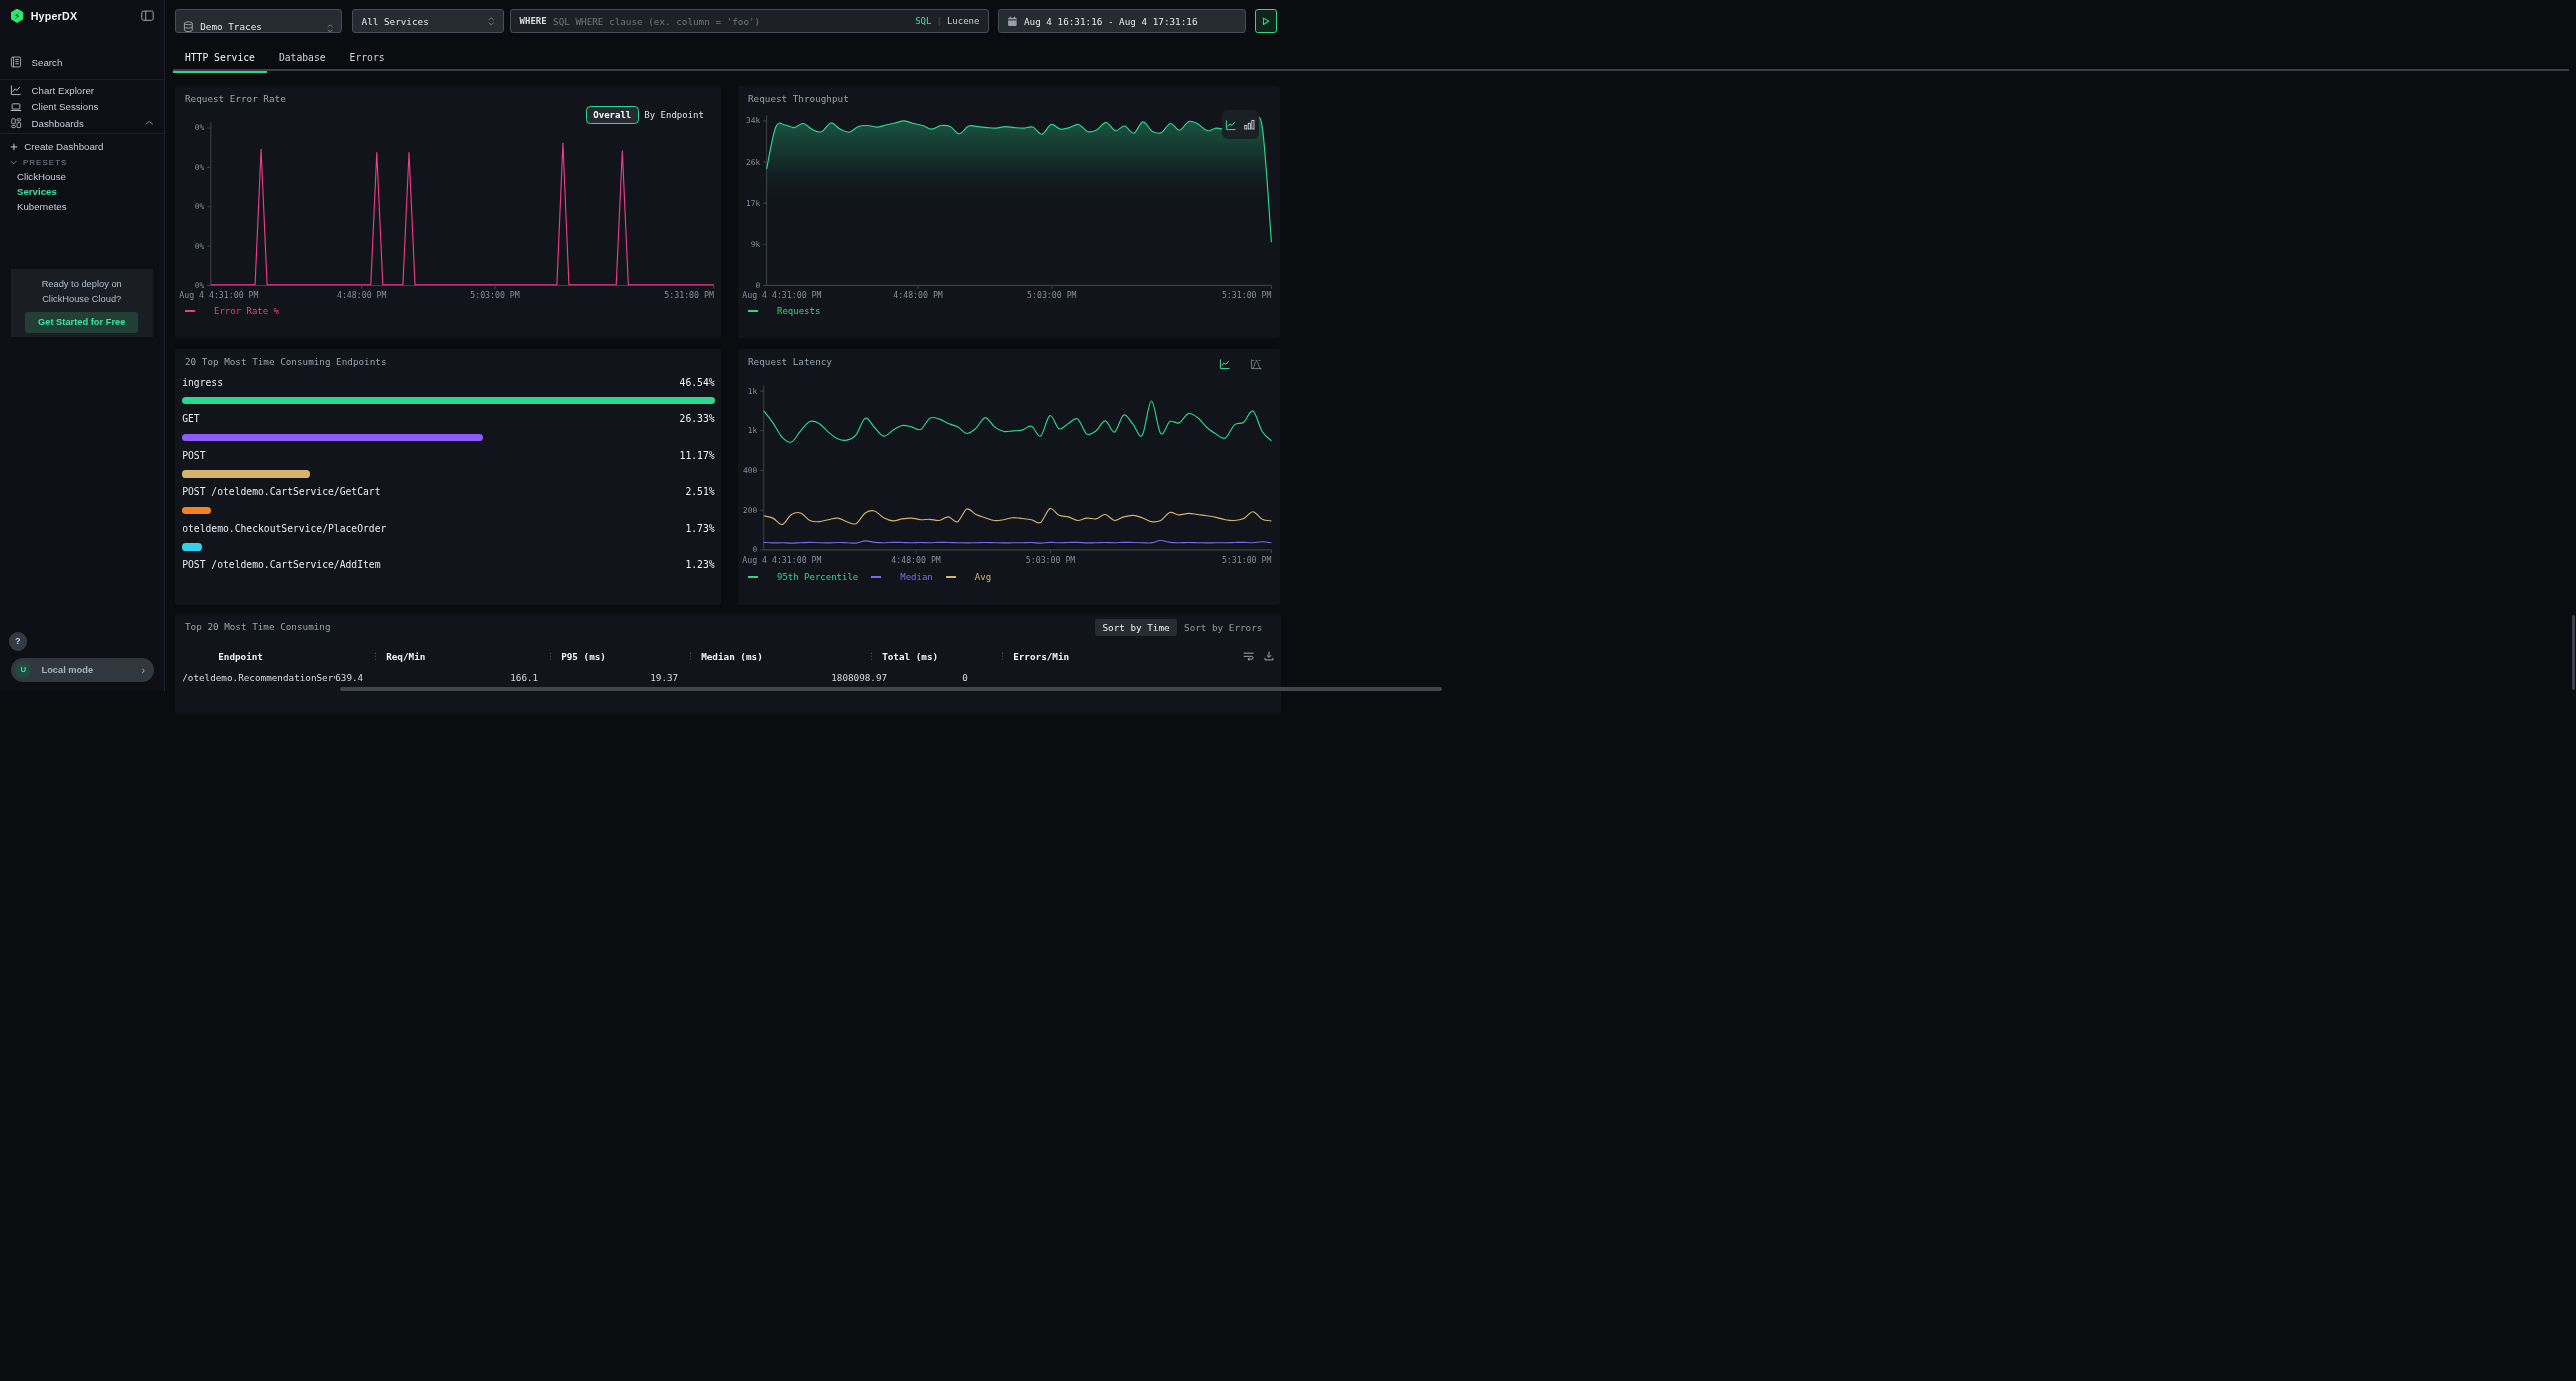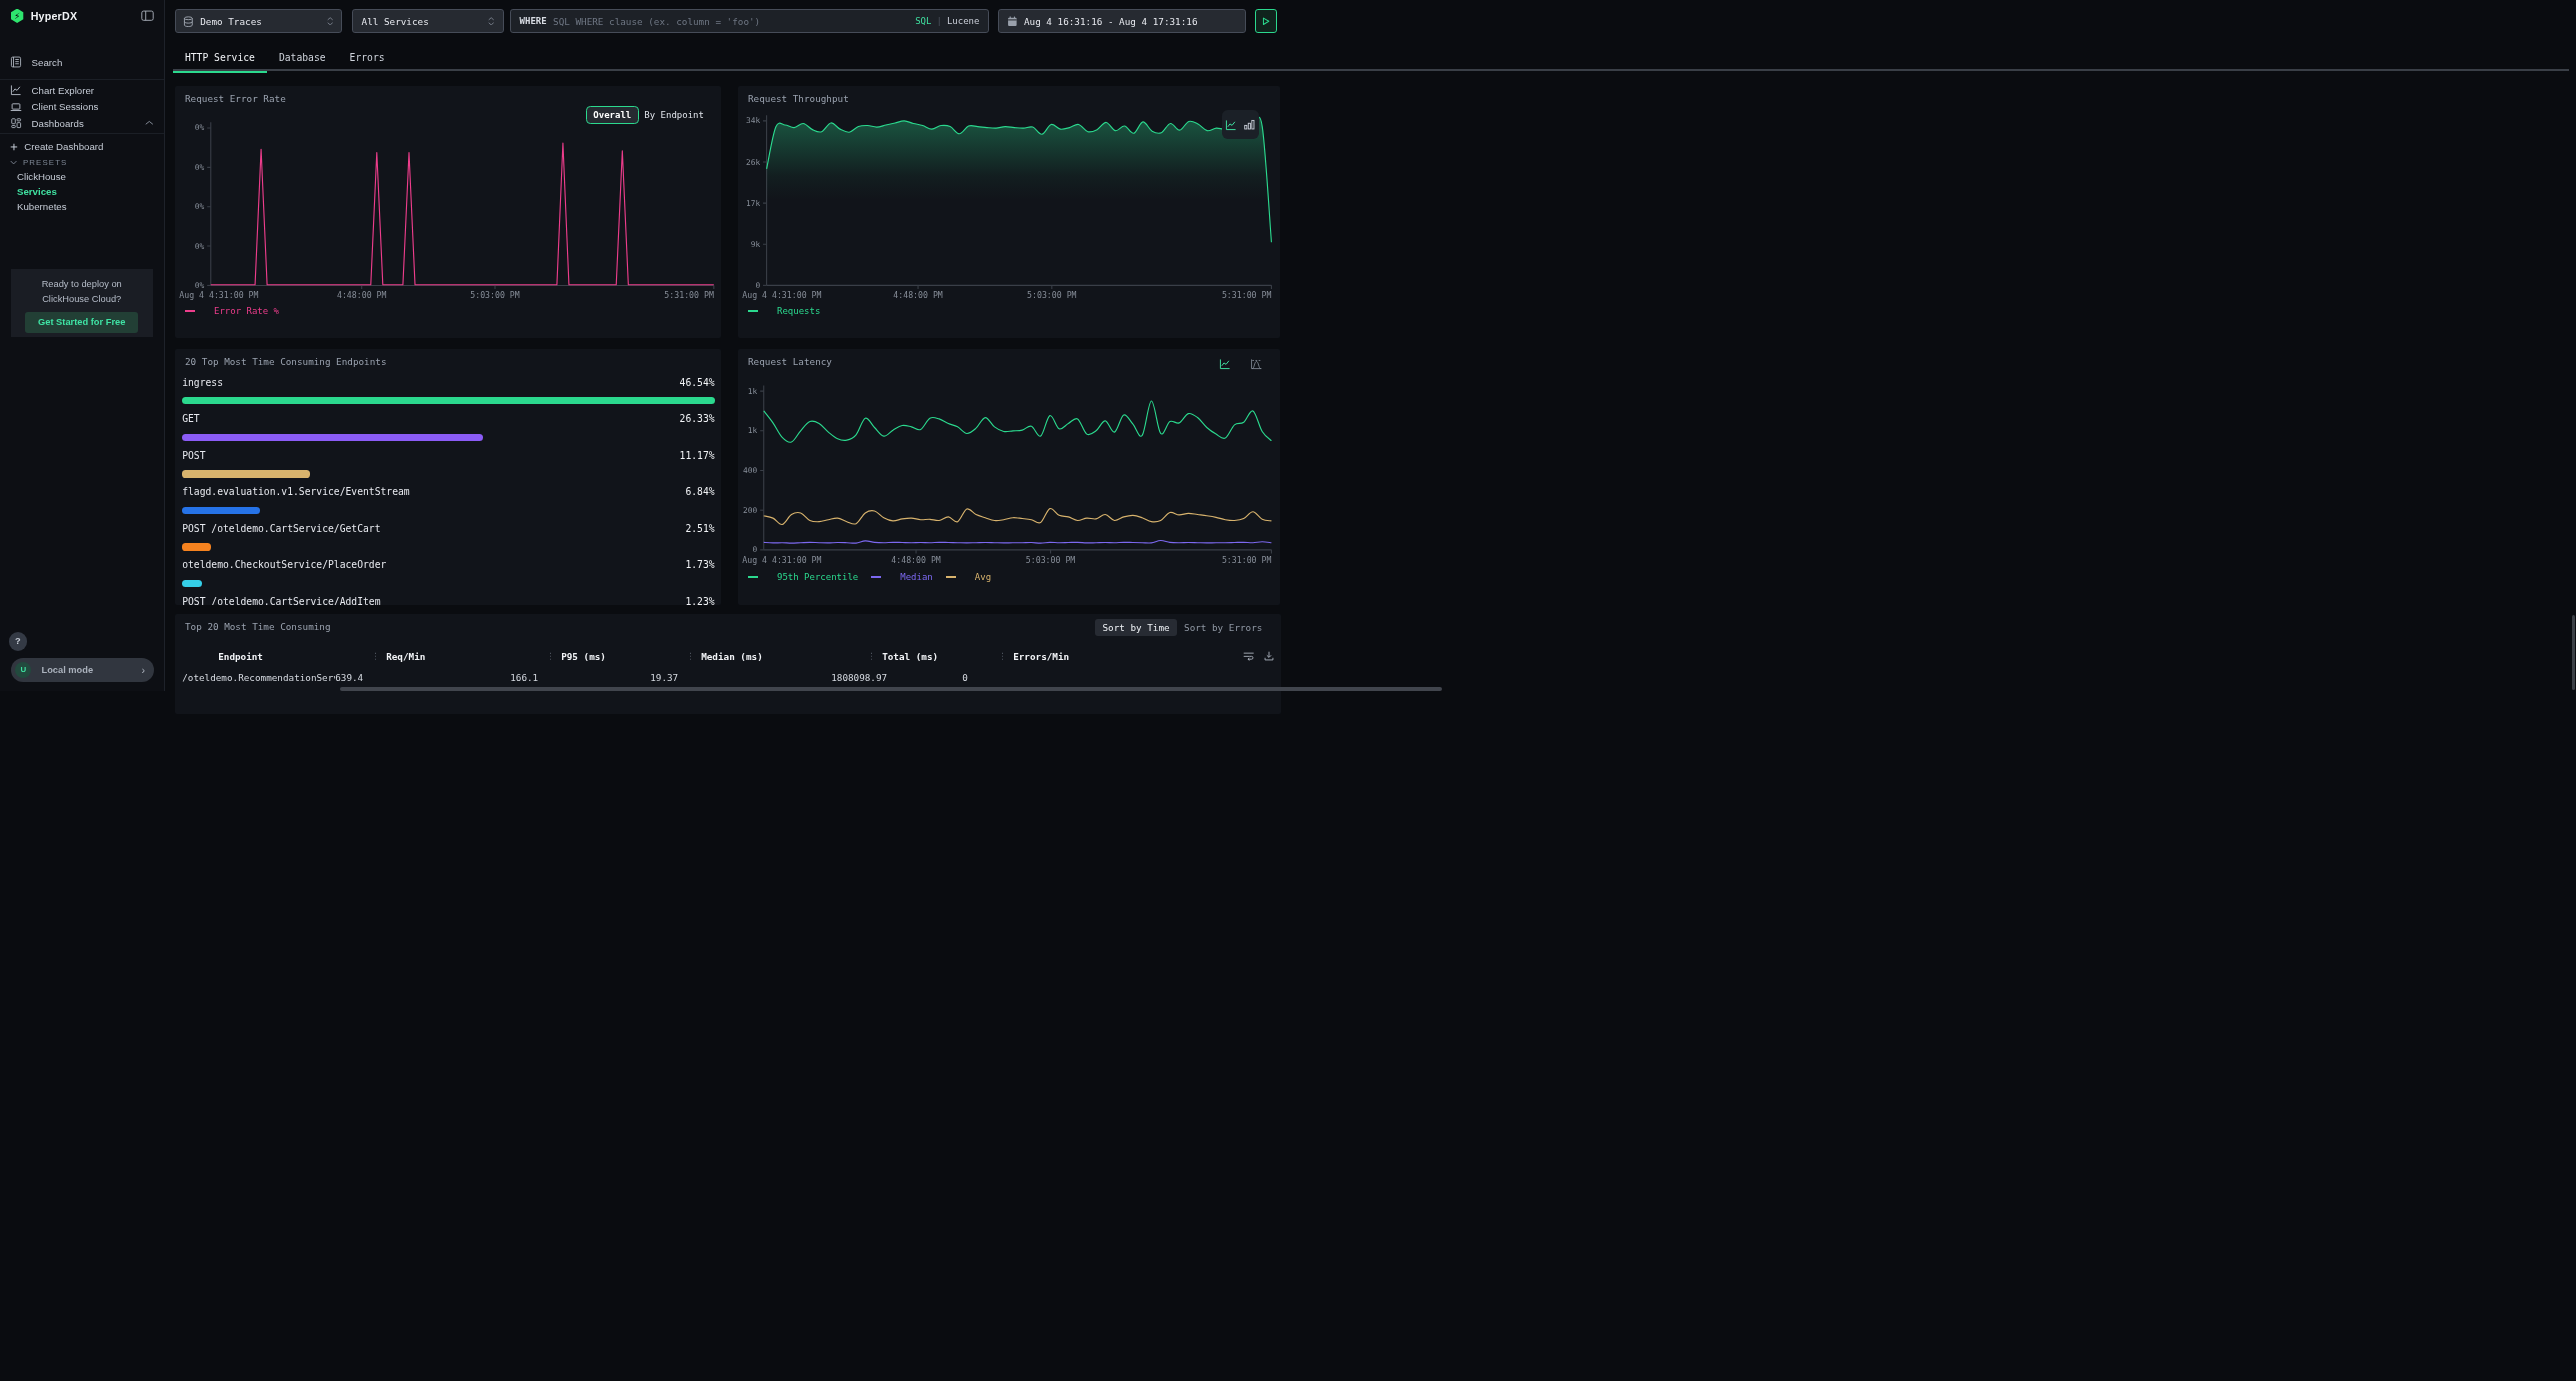--- a/index.html
+++ b/index.html
@@ -37,21 +37,21 @@
     background:rgba(74,80,92,.6); display:flex; align-items:center; padding:0 8.6px 0 4.3px; cursor:pointer; }
   #user-avatar { width:16.5px; height:16.5px; border-radius:50%; background:#224a3e; color:#3fe0a0;
     font-size:7.9px; font-weight:bold; display:flex; align-items:center; justify-content:center; }
   #user-label { color:#aab1bc; font-weight:bold; font-size:9.3px; margin-left:10px; flex:1; }
   #user-chev { color:#aab1bc; font-size:10.7px; }
 
   
   #main { position:absolute; left:165px; top:0; right:0; bottom:0; }
   .ctrl { position:absolute; top:9.3px; height:24px; background:#262a31; border:0.7px solid #464c58;
     border-radius:2.9px; display:flex; align-items:center; color:#e8eaf0; font-size:9.3px; cursor:pointer; }
-  #src-select { left:10px; width:167px; padding:0 7.2px; }
+  #src-select { left:10px; width:167px; padding:0 7.2px;align-items:flex-end; }
   #svc-select { left:187px; width:152px; padding:0 8.6px; }
   .ctrl .grow { flex:1; }
   .chevs { display:flex; flex-direction:column; gap:0.7px; margin-left:5.7px; }
   #where-box { position:absolute; left:345px; top:9.3px; width:479px; height:24px; background:#1d2127;
     border:0.7px solid #464c58; border-radius:2.9px; display:flex; align-items:center; padding:0 8.6px; }
   #where-label { color:#d8dce3; font-weight:bold; font-size:9px; margin-right:6.4px; }
   #where-input { background:transparent; border:none; outline:none; color:#aab1bc; flex:1;
     font-family:inherit; font-size:9.3px; }
   #where-input::placeholder { color:#6e7683; }
   #mode-sql { color:#3fe0a0; font-size:9px; cursor:pointer; }
@@ -405,29 +405,20 @@
             <div class="ep-bar" style="width:56.57%;background:#8b5cf6"></div>
           </div>
         </div>
         <div class="ep-item">
           <div class="ep-row">
             <span class="ep-label">POST</span>
             <span class="ep-pct">11.17%</span>
           </div>
           <div class="ep-bar-track">
             <div class="ep-bar" style="width:24.00%;background:#d8b36d"></div>
-          </div>
-        </div>
-        <div class="ep-item">
-          <div class="ep-row">
-            <span class="ep-label">flagd.evaluation.v1.Service/EventStream</span>
-            <span class="ep-pct">6.84%</span>
-          </div>
-          <div class="ep-bar-track">
-            <div class="ep-bar" style="width:14.70%;background:#2673e8"></div>
           </div>
         </div>
         <div class="ep-item">
           <div class="ep-row">
             <span class="ep-label">POST /oteldemo.CartService/GetCart</span>
             <span class="ep-pct">2.51%</span>
           </div>
           <div class="ep-bar-track">
             <div class="ep-bar" style="width:5.39%;background:#f5821f"></div>
           </div>

